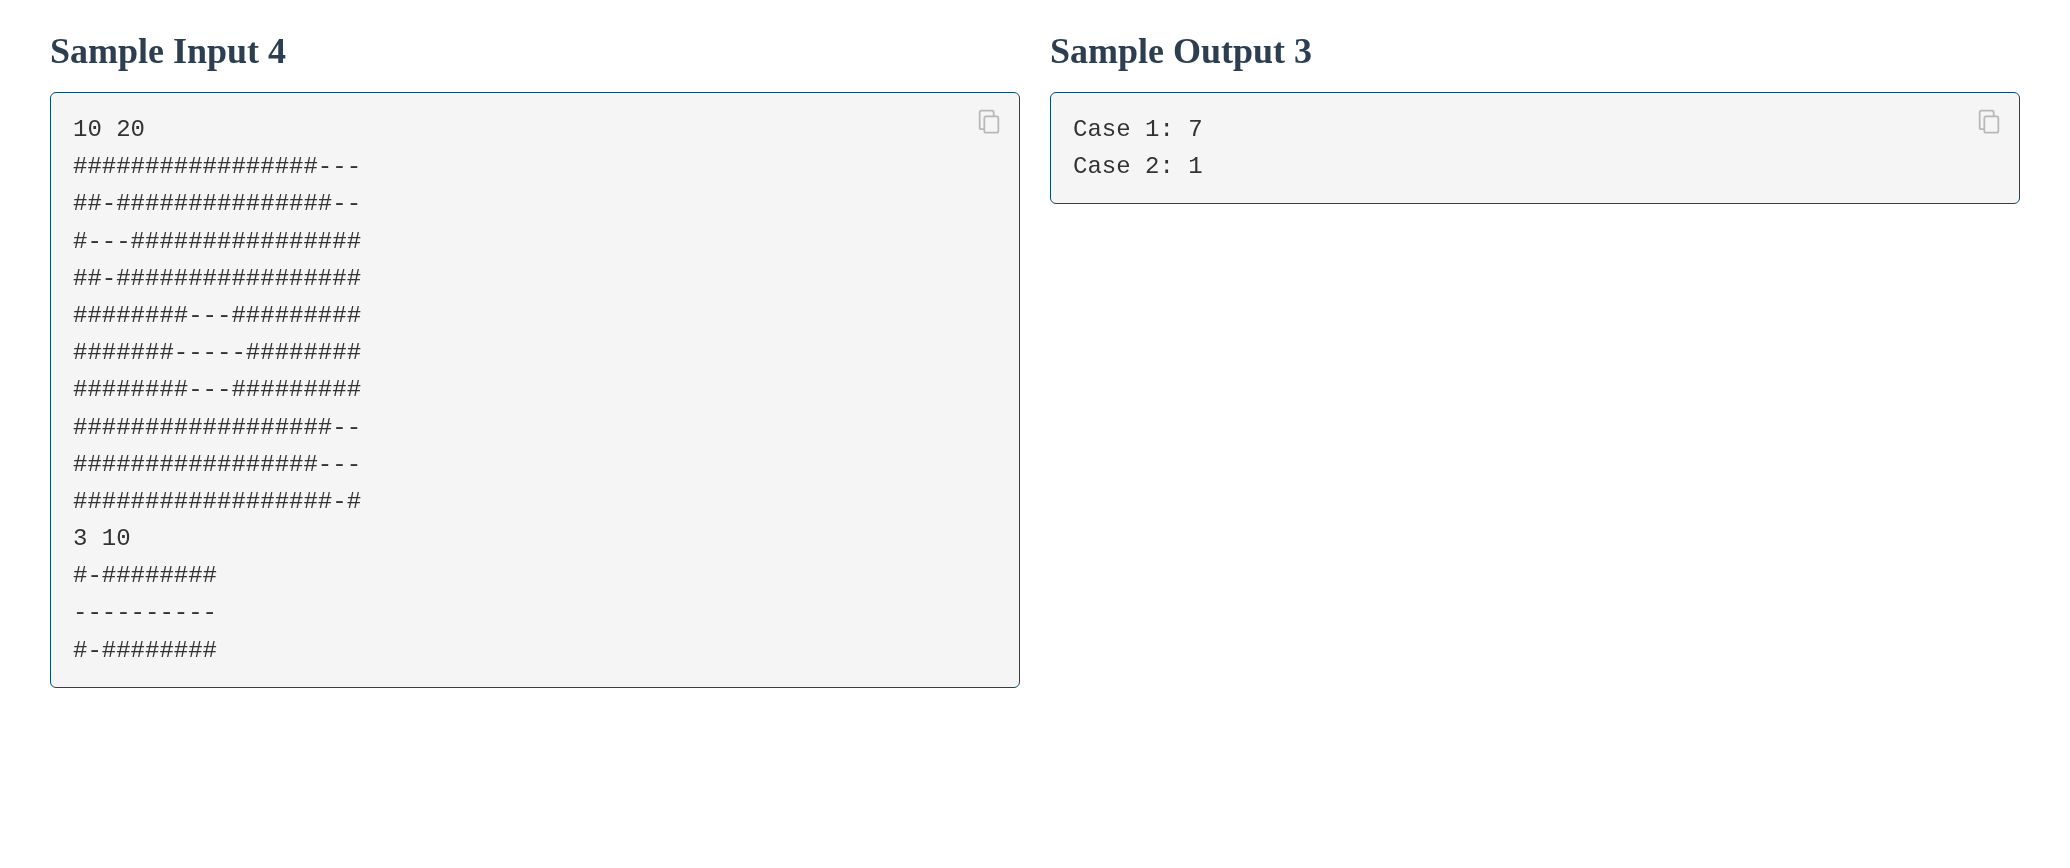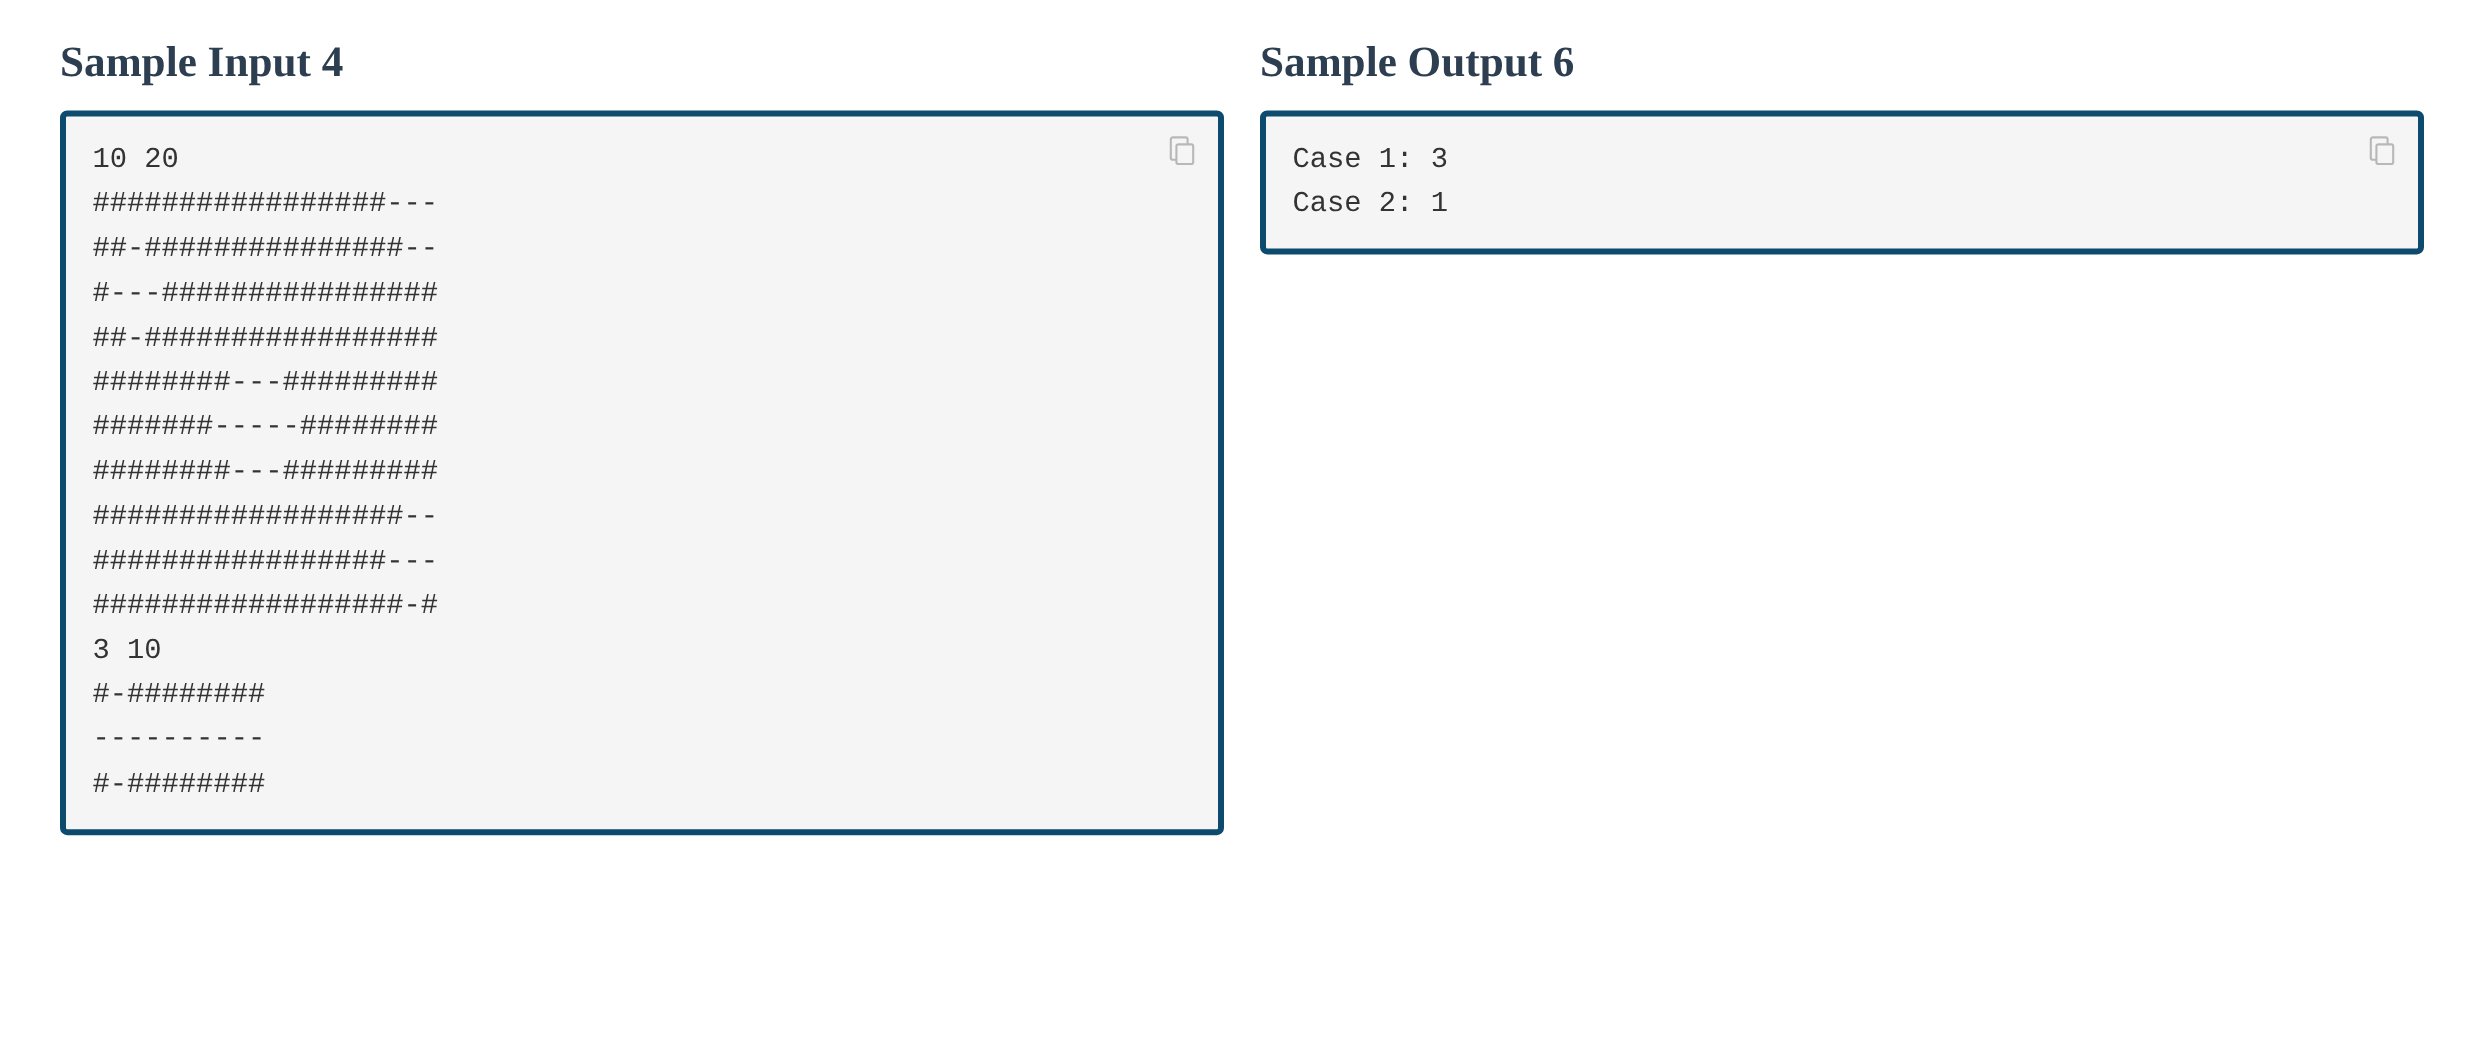--- a/index.html
+++ b/index.html
@@ -23,21 +23,21 @@
     .sample-heading {
       font-size: 36px;
       font-weight: bold;
       color: #2c3e50;
       margin-bottom: 20px;
       font-family: Georgia, 'Times New Roman', serif;
     }
     .sample-box {
       position: relative;
       background: #f5f5f5;
-      border: 5px solid #0c4a6e;
+      border: 1px solid #0c4a6e;
       border-radius: 6px;
       padding: 18px 22px;
     }
     .sample-content {
       font-family: 'Consolas', 'Monaco', 'Courier New', monospace;
       font-size: 24px;
       line-height: 1.55;
       color: #333333;
       white-space: pre;
       overflow-x: auto;
@@ -82,27 +82,27 @@
 #################---
 ##################-#
 3 10
 #-########
 ----------
 #-########</div>
     </div>
   </div>
 
   <div class="sample-column">
-    <h2 class="sample-heading">Sample Output 6</h2>
+    <h2 class="sample-heading">Sample Output 3</h2>
     <div class="sample-box">
       <div class="copy-icon-wrap">
         <span>
           <svg viewBox="0 0 24 24" fill="none" stroke="currentColor" stroke-width="1.5">
             <rect x="8" y="8" width="12" height="14" rx="1.5"></rect>
             <path d="M16 8 V4.5 A1.5 1.5 0 0 0 14.5 3 H5.5 A1.5 1.5 0 0 0 4 4.5 V17.5 A1.5 1.5 0 0 0 5.5 19 H8"></path>
           </svg>
         </span>
       </div>
-      <div class="sample-content">Case 1: 3
+      <div class="sample-content">Case 1: 7
 Case 2: 1</div>
     </div>
   </div>
 </div>
 
 </body></html>

